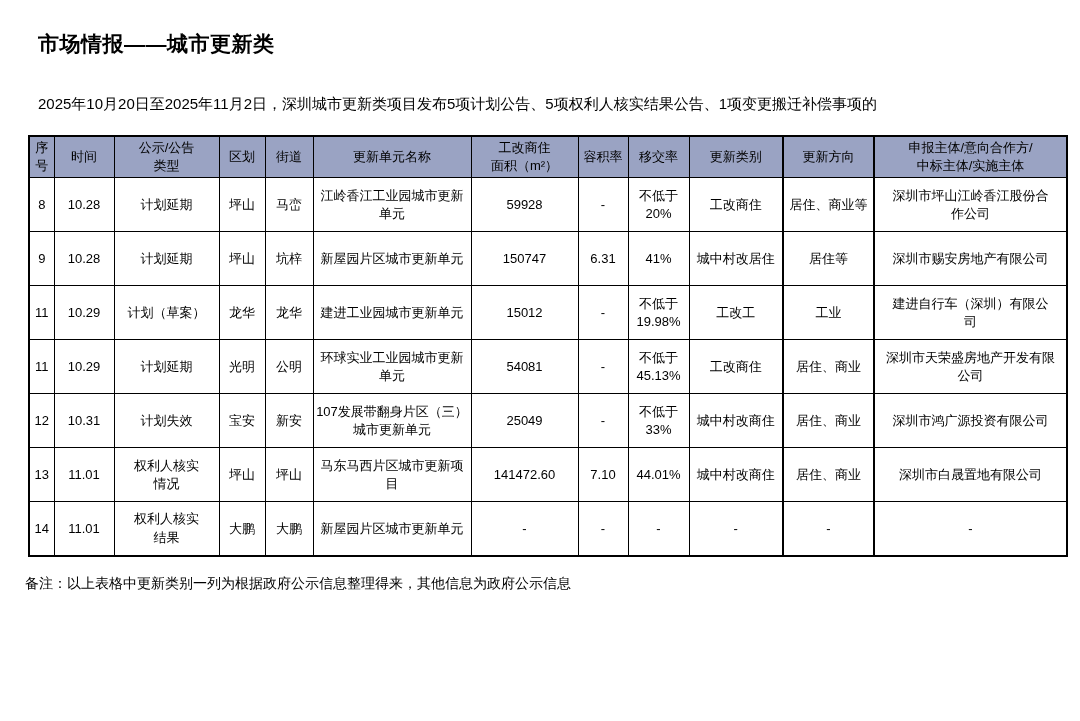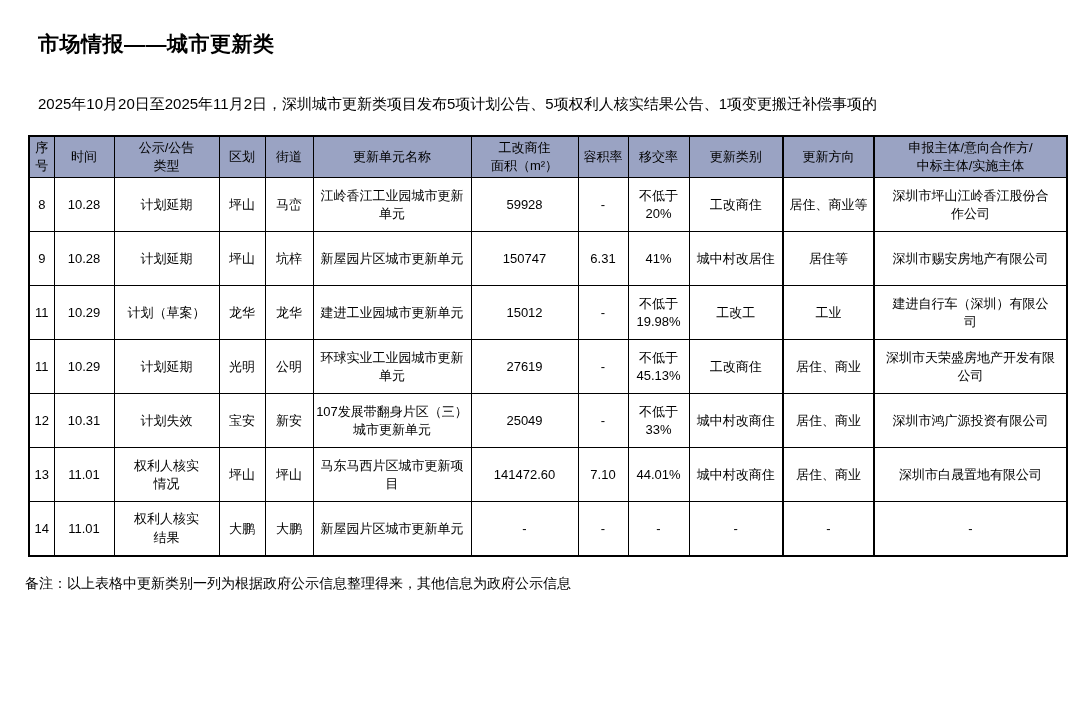--- a/index.html
+++ b/index.html
@@ -151,21 +151,21 @@
 司</td>
         </tr>
         <tr>
           <td>11</td>
           <td>10.29</td>
           <td>计划延期</td>
           <td>光明</td>
           <td>公明</td>
           <td>环球实业工业园城市更新
 单元</td>
-          <td>27619</td>
+          <td>54081</td>
           <td>-</td>
           <td>不低于
 45.13%</td>
           <td>工改商住</td>
           <td>居住、商业</td>
           <td>深圳市天荣盛房地产开发有限
 公司</td>
         </tr>
         <tr>
           <td>12</td>

